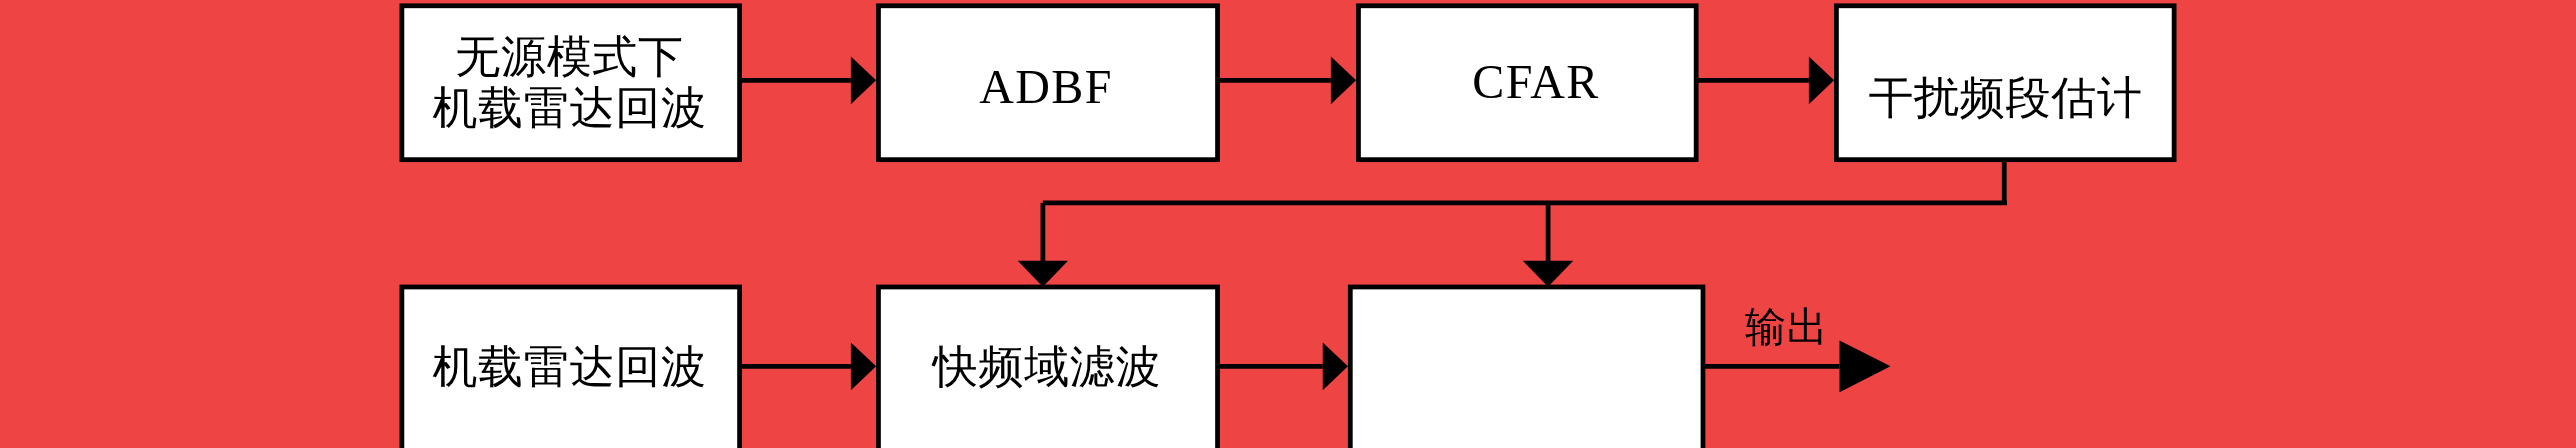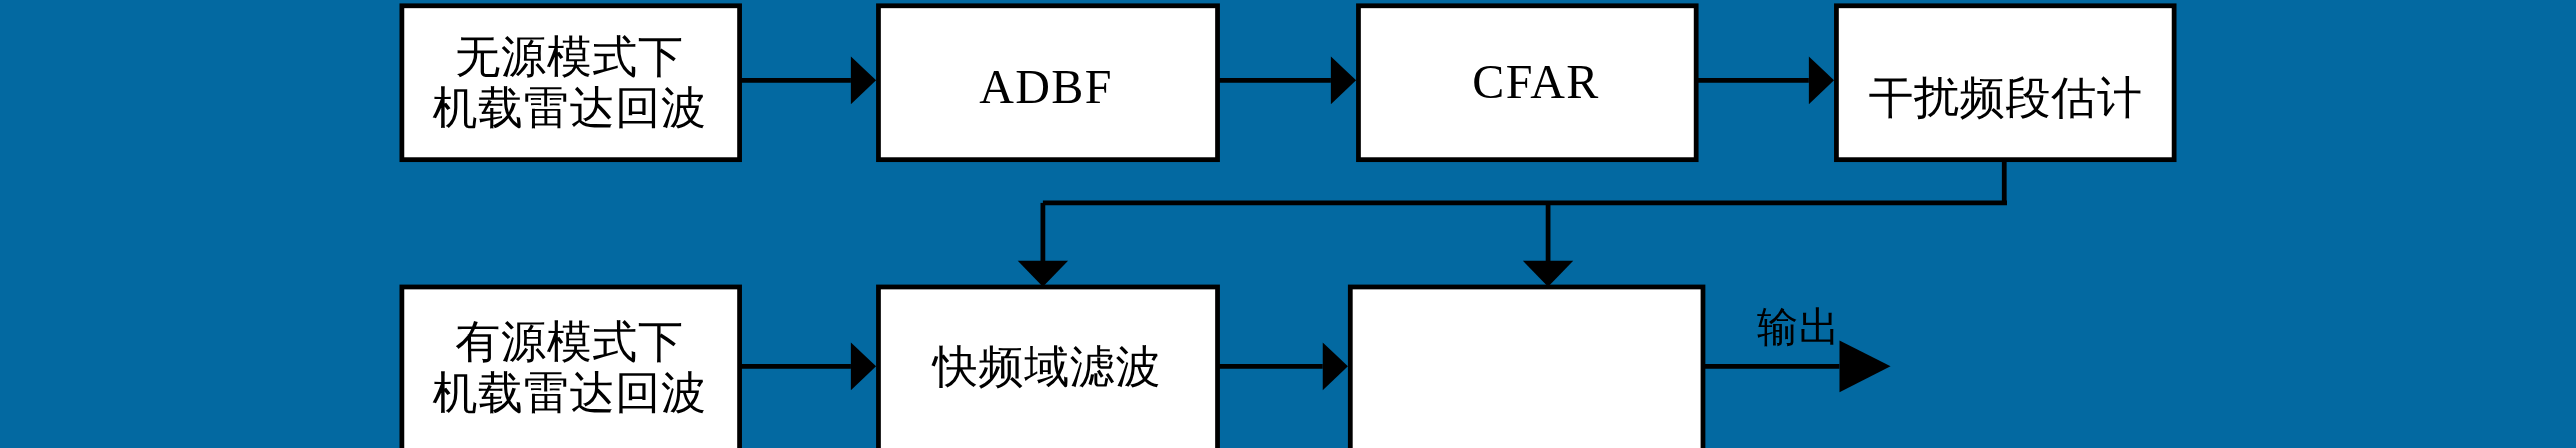--- a/index.html
+++ b/index.html
@@ -4,21 +4,21 @@
 <style>
   html, body {
     margin: 0;
     padding: 0;
     background: #ffffff;
   }
   #canvas {
     position: relative;
     width: 2576px;
     height: 448px;
-    background: #0369a1;
+    background: #ef4444;
     overflow: hidden;
     font-family: "Liberation Serif", "DejaVu Serif", serif;
   }
   svg.flow {
     position: absolute;
     left: 0;
     top: 0;
     width: 2576px;
     height: 448px;
     display: block;
@@ -60,21 +60,20 @@
     font-size: 48px;
     letter-spacing: 1.4px;
   }
   .edge-label {
     position: absolute;
     color: #000000;
     font-family: "DejaVu Serif", "Liberation Serif", serif;
     font-size: 41px;
     white-space: nowrap;
     letter-spacing: 0.7px;
-    margin-left: 12px;
   }
 </style>
 </head>
 <body>
 
 <div id="canvas">
 
   <svg class="flow" viewBox="0 0 3780 658">
 
     <rect class="box-rect" x="588.5" y="8.5" width="496" height="226"></rect>
@@ -126,21 +125,20 @@
 
   <div class="box-label" style="left:1356px; top:3.4px; width:344px; height:157px;padding-left:8px;">
     <span class="latin">CFAR</span>
   </div>
 
   <div class="box-label" style="left:1835px; top:3.4px; width:341px; height:157px;margin-top:16px;">
     <span class="cn">干扰频段估计</span>
   </div>
 
   <div class="box-label" style="left:399px; top:285px; width:341px; height:164px;">
-    <span class="cn">有源模式下</span>
     <span class="cn">机载雷达回波</span>
   </div>
 
   <div class="box-label" style="left:876px; top:285px; width:342px; height:164px;">
     <span class="cn">快频域滤波</span>
   </div>
 
 
   <div class="edge-label" style="left:1745px; top:300px;">输出</div>
 

